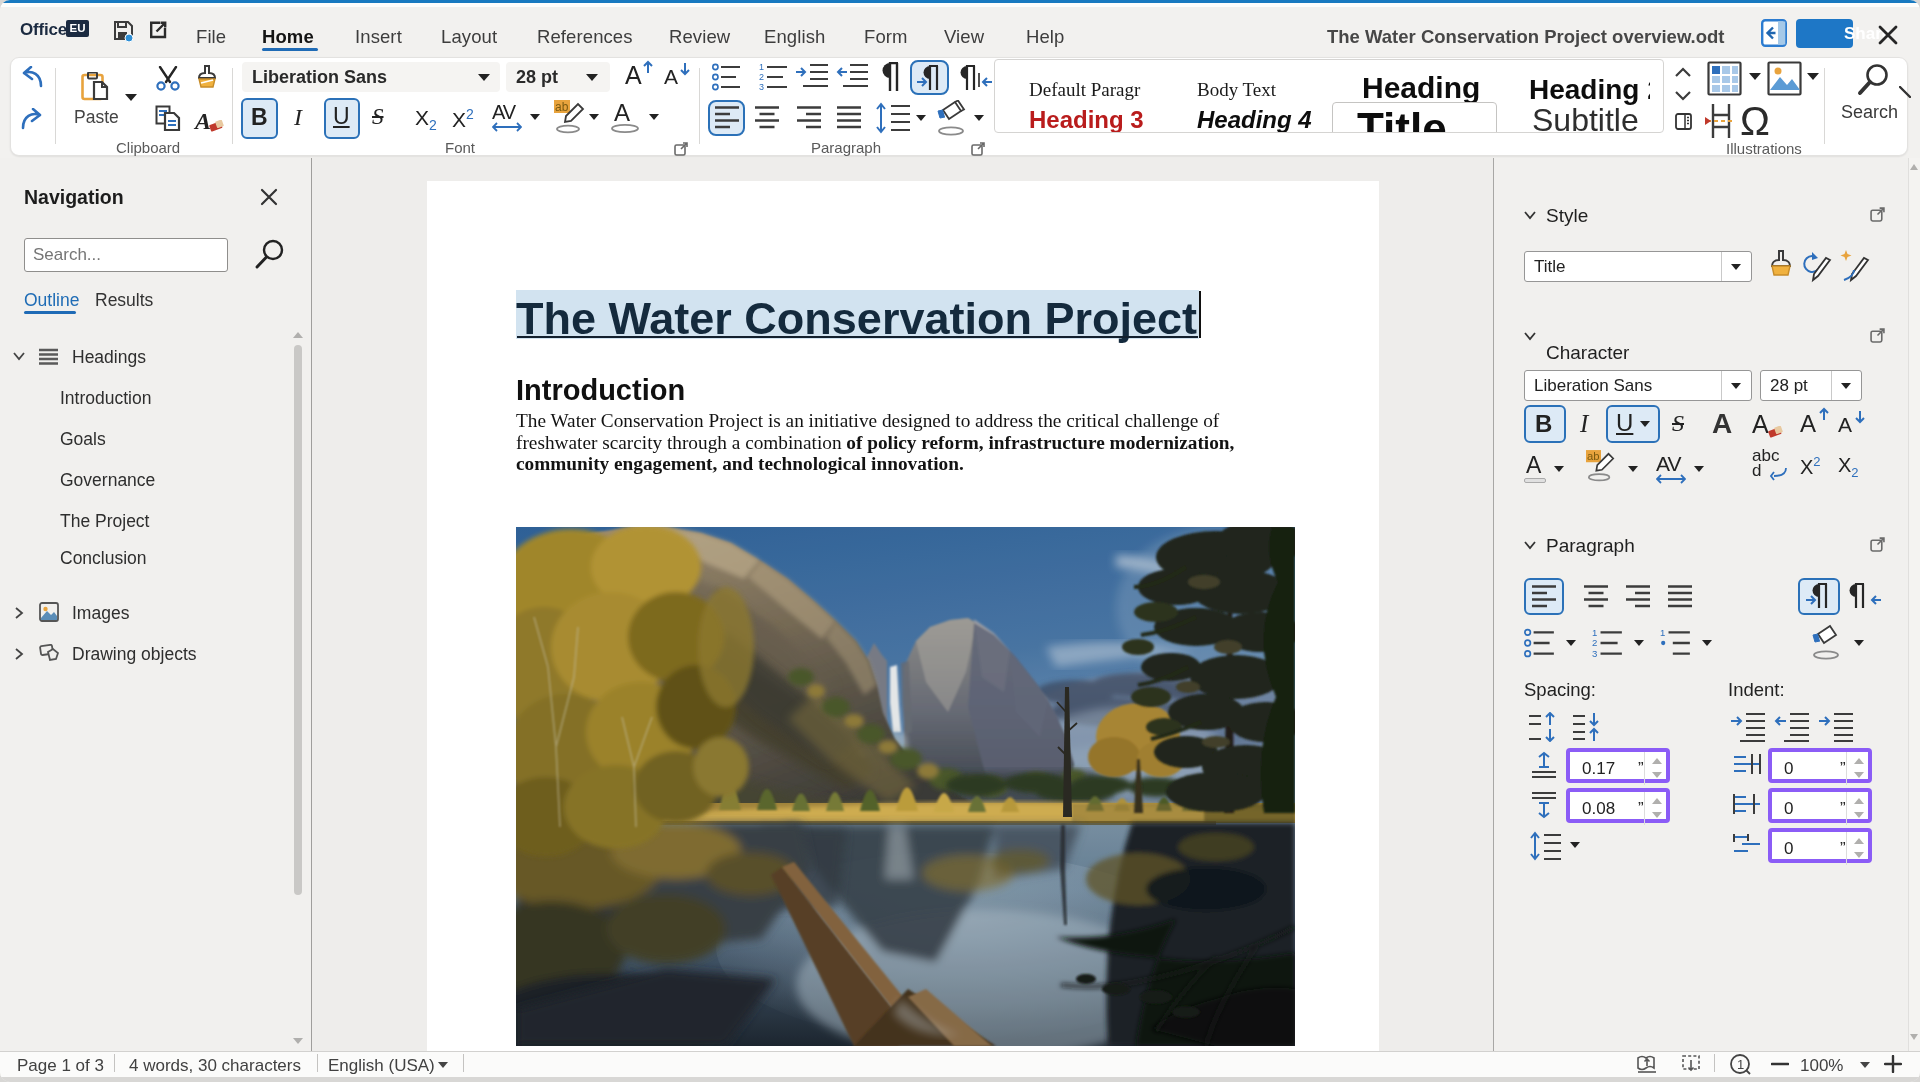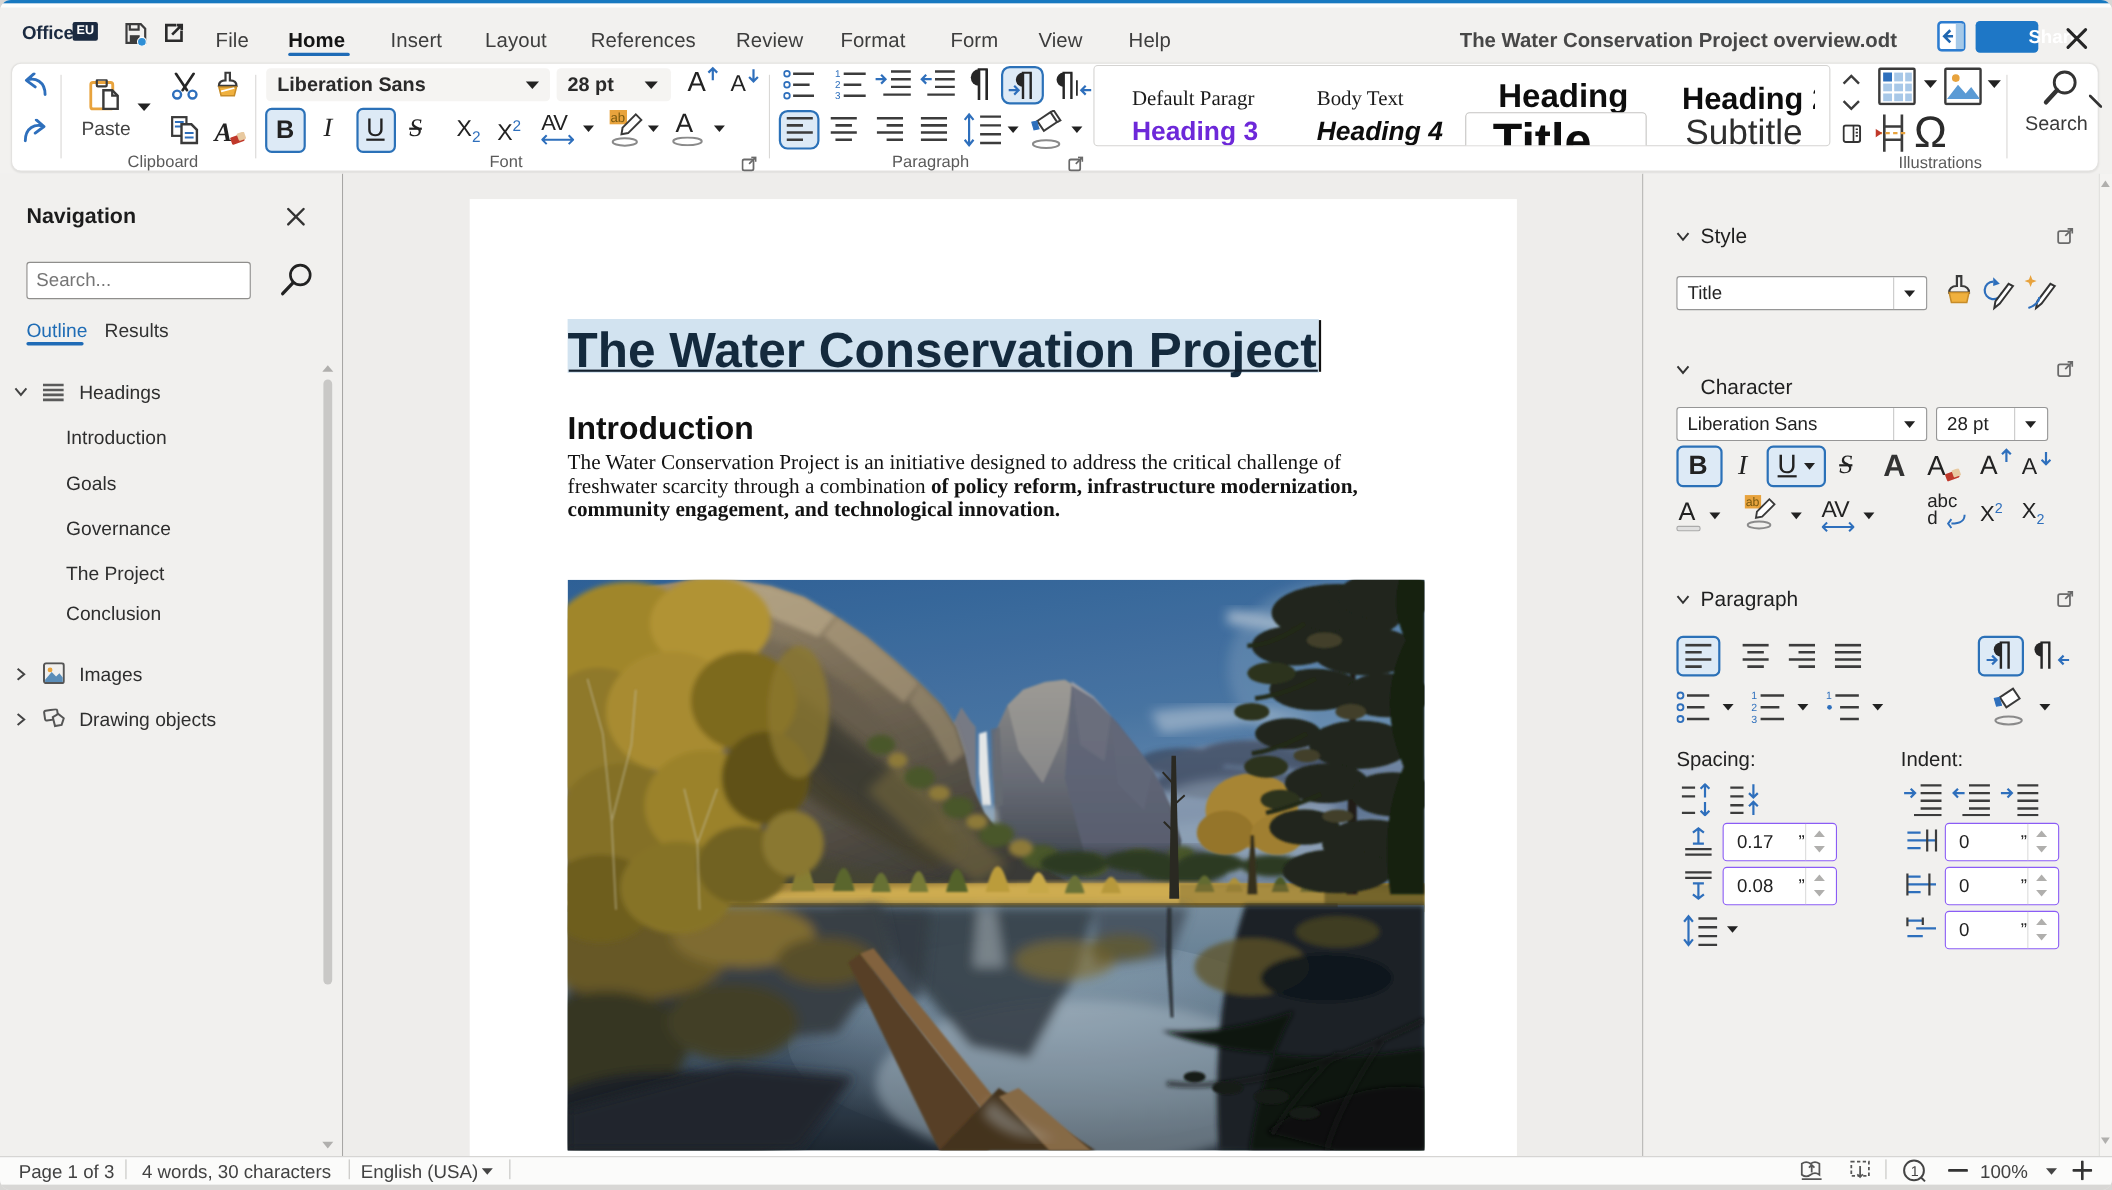--- a/index.html
+++ b/index.html
@@ -25,21 +25,21 @@
   #statusbar { position:absolute; left:0; top:1051px; width:1920px; height:26px; background:#fbfbfa; border-top:1px solid #d2d1cf; }
   #bottomstrip { position:absolute; left:0; top:1077px; width:1920px; height:5px; background:#d8d7d5; }
   .stxt { position:absolute; top:1056px; font-size:17px; color:#414141; }
   .ssep { position:absolute; top:1054px; width:1px; height:18px; background:#c4c3c1; }
   .navtxt { position:absolute; font-size:17.5px; color:#2e2e2e; }
   .pline { left:89px; font-family:'Liberation Serif',serif; font-size:19.3px; color:#131313; line-height:21.7px; white-space:nowrap; }
   .sbh { position:absolute; font-size:19px; color:#1f1f1f; }
   .sblabel { position:absolute; font-size:18.5px; color:#222; }
   .sbcombo { position:absolute; background:#fff; border:1px solid #969696; border-radius:3px; height:31px; }
   .sbcombo .txt { position:absolute; left:9px; top:5px; font-size:17px; color:#222; }
-  .spin { position:absolute; background:#fff; border:1px solid #8b5cf6; border-radius:4px; width:104px; height:35px; }
+  .spin { position:absolute; background:#fff; border:4px solid #8b5cf6; border-radius:4px; width:104px; height:35px; }
   .spin .val { position:absolute; left:12px; top:7px; font-size:17px; color:#222; }
   .spin .qt { position:absolute; left:68px; top:7px; font-size:17px; color:#222; }
   .uarr { position:absolute; width:0; height:0; border-left:5px solid transparent; border-right:5px solid transparent; border-bottom:6px solid #b0afad; }
   .dnarr { position:absolute; width:0; height:0; border-left:5px solid transparent; border-right:5px solid transparent; border-top:6px solid #b0afad; }
 </style>
 </head>
 <body>
 <div id="win">
   <div id="whiteline"></div>
   <div id="menubar">
@@ -55,21 +55,21 @@
         <path d="M12 2.8 H3.2 V17 H17 V8" fill="none" stroke="#2b2b2b" stroke-width="2.4"></path>
         <path d="M8.5 11.5 L17 3 M12.5 2.8 h4.7 v4.7" fill="none" stroke="#2b2b2b" stroke-width="2.4"></path>
       </svg>
     <div class="menu" style="left:196px;">File</div>
     <div class="menu" style="left:262px;font-weight:bold;color:#141414;">Home</div>
     <div class="abs" style="left:262px;top:41px;width:56px;height:3px;background:#1f6bb6;border-radius:2px;"></div>
     <div class="menu" style="left:355px;">Insert</div>
     <div class="menu" style="left:441px;">Layout</div>
     <div class="menu" style="left:537px;">References</div>
     <div class="menu" style="left:669px;">Review</div>
-    <div class="menu" style="left:764px;">Format</div>
+    <div class="menu" style="left:764px;">English</div>
     <div class="menu" style="left:864px;">Form</div>
     <div class="menu" style="left:944px;">View</div>
     <div class="menu" style="left:1026px;">Help</div>
     <div class="abs" style="left:1327px;top:19px;font-size:18.5px;font-weight:bold;color:#474747;">The Water Conservation Project overview.odt</div>
     <svg class="abs" style="left:1761px;top:12px;" width="26" height="28" viewBox="0 0 26 28">
         <rect x="1.2" y="1.2" width="23.6" height="25.6" rx="3" fill="#fff" stroke="#2c7cd0" stroke-width="2.4"></rect>
         <rect x="17" y="2.5" width="7.3" height="23" fill="#a5c9e8"></rect>
         <path d="M12 8.5 L6.5 14 L12 19.5 M6.5 14 h8" fill="none" stroke="#1f66b0" stroke-width="2.4"></path>
       </svg>
     <div class="abs" style="left:1796px;top:12px;width:57px;height:29px;background:#1e77c6;border-radius:4px;color:#ffffff;font-size:17px;font-weight:bold;text-align:center;line-height:29px;padding-left:48px;">Share</div>
@@ -229,21 +229,21 @@
     <div class="abs" style="left:800px;top:81px;font-size:15px;color:#5a5a5a;">Paragraph</div>
     <svg class="abs" style="left:960px;top:84px;" width="14" height="14" viewBox="0 0 14 14">
           <rect x="1" y="3" width="10" height="10" rx="1.5" fill="none" stroke="#6a6a6a" stroke-width="1.6"></rect>
           <path d="M7 7 L13 1 M9 1 h4 v4" fill="none" stroke="#6a6a6a" stroke-width="1.6"></path>
         </svg>
     <div class="abs" style="left:983px;top:1px;width:670px;height:74px;background:#fff;border:1px solid #d5d4d2;border-radius:4px;overflow:hidden;">
       <div class="abs" style="left:34px;top:19px;font-size:19px;color:#1a1a1a;font-family:'Liberation Serif',serif;">Default Paragr</div>
       <div class="abs" style="left:202px;top:19px;font-size:19px;color:#1a1a1a;font-family:'Liberation Serif',serif;">Body Text</div>
       <div class="abs" style="left:367px;top:11px;font-size:30px;font-weight:bold;color:#0d0d0d;">Heading</div>
       <div class="abs" style="left:534px;top:14px;font-size:28px;font-weight:bold;color:#0d0d0d;width:121px;overflow:hidden;white-space:nowrap;">Heading 2</div>
-      <div class="abs" style="left:34px;top:46px;font-size:24px;font-weight:bold;color:#6d28d9;">Heading 3</div>
+      <div class="abs" style="left:34px;top:46px;font-size:24px;font-weight:bold;color:#b91c1c;">Heading 3</div>
       <div class="abs" style="left:202px;top:46px;font-size:24px;font-weight:bold;font-style:italic;color:#0d0d0d;">Heading 4</div>
       <div class="abs" style="left:337px;top:42px;width:165px;height:40px;background:#fff;border:1px solid #c5c4c2;border-radius:4px;overflow:hidden;">
             <span class="abs" style="left:24px;top:1px;font-size:44px;font-weight:bold;color:#0d0d0d;">Title</span>
           </div>
       <div class="abs" style="left:537px;top:42px;font-size:32px;color:#2e2e2e;">Subtitle</div>
     </div>
     <svg class="abs" style="left:1662px;top:7px;" width="20" height="14" viewBox="0 0 20 14">
           <path d="M3 11 L10 4 L17 11" fill="none" stroke="#3c3c3c" stroke-width="2.2"></path>
         </svg>
     <svg class="abs" style="left:1662px;top:31px;" width="20" height="14" viewBox="0 0 20 14">

